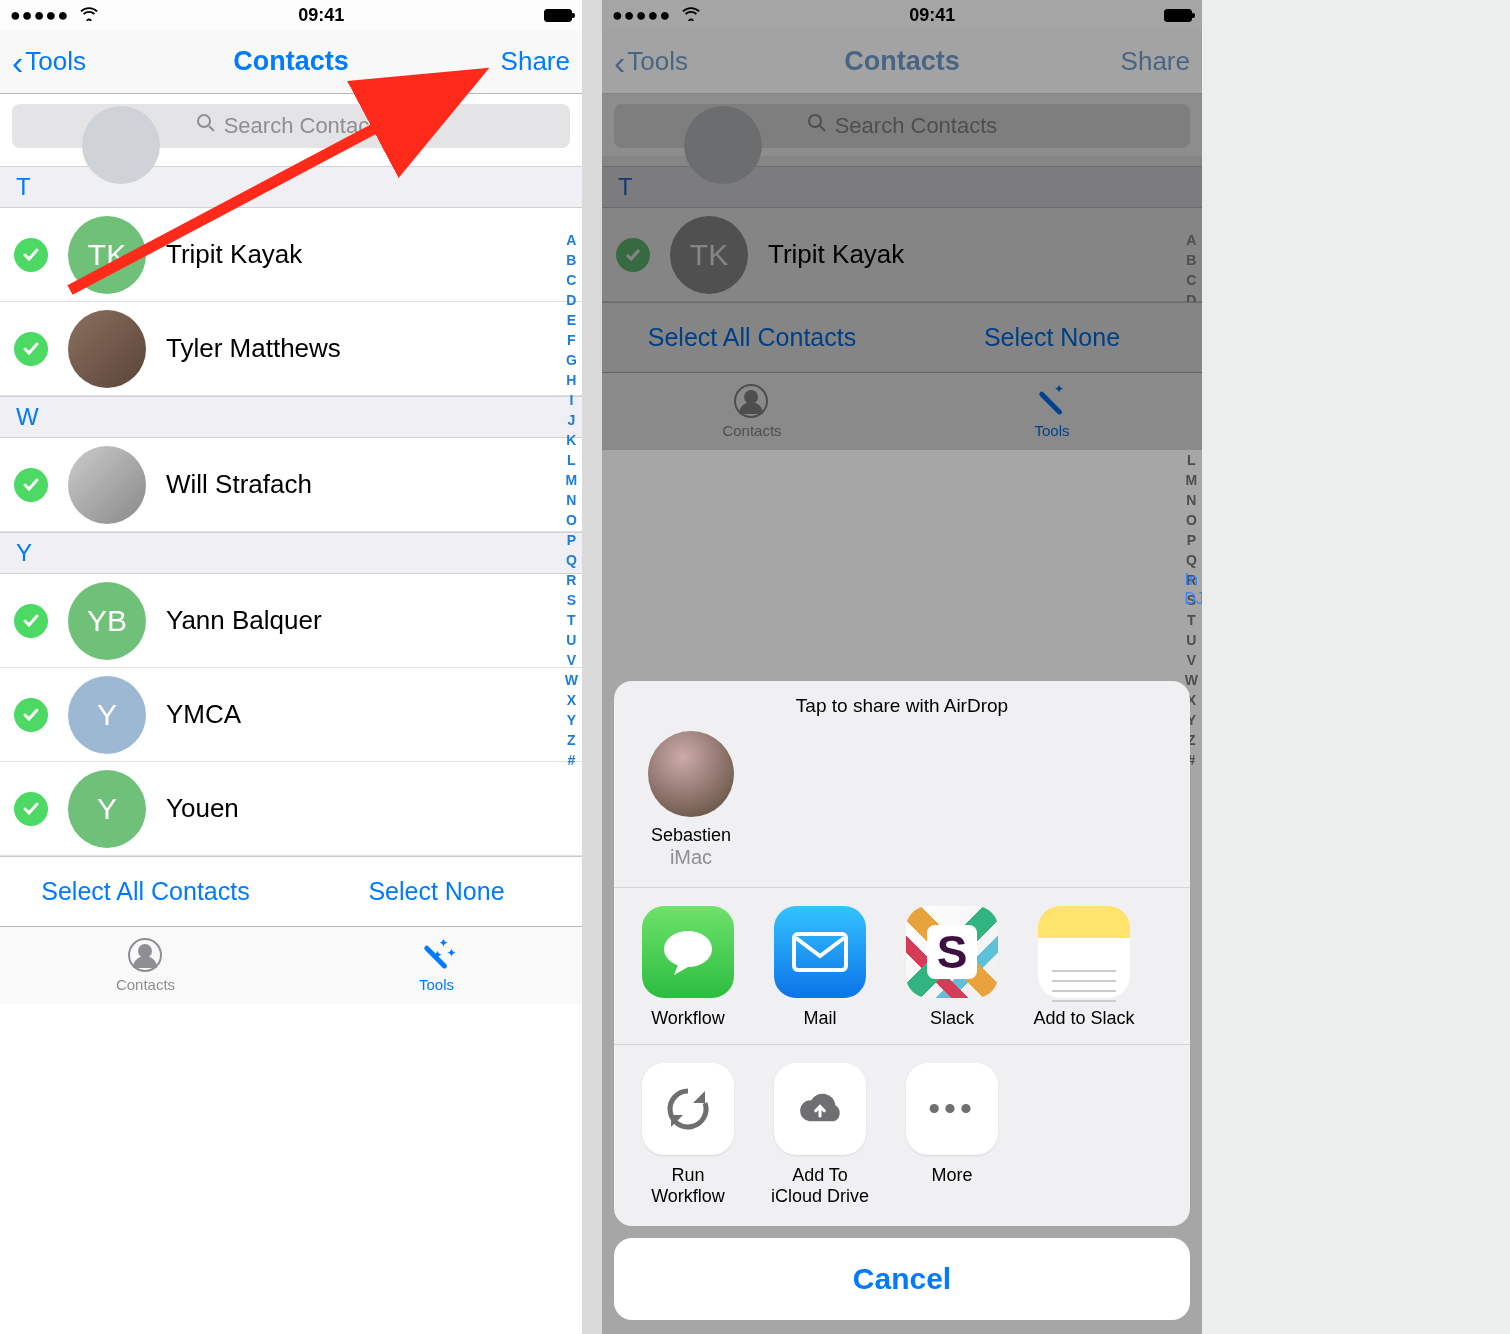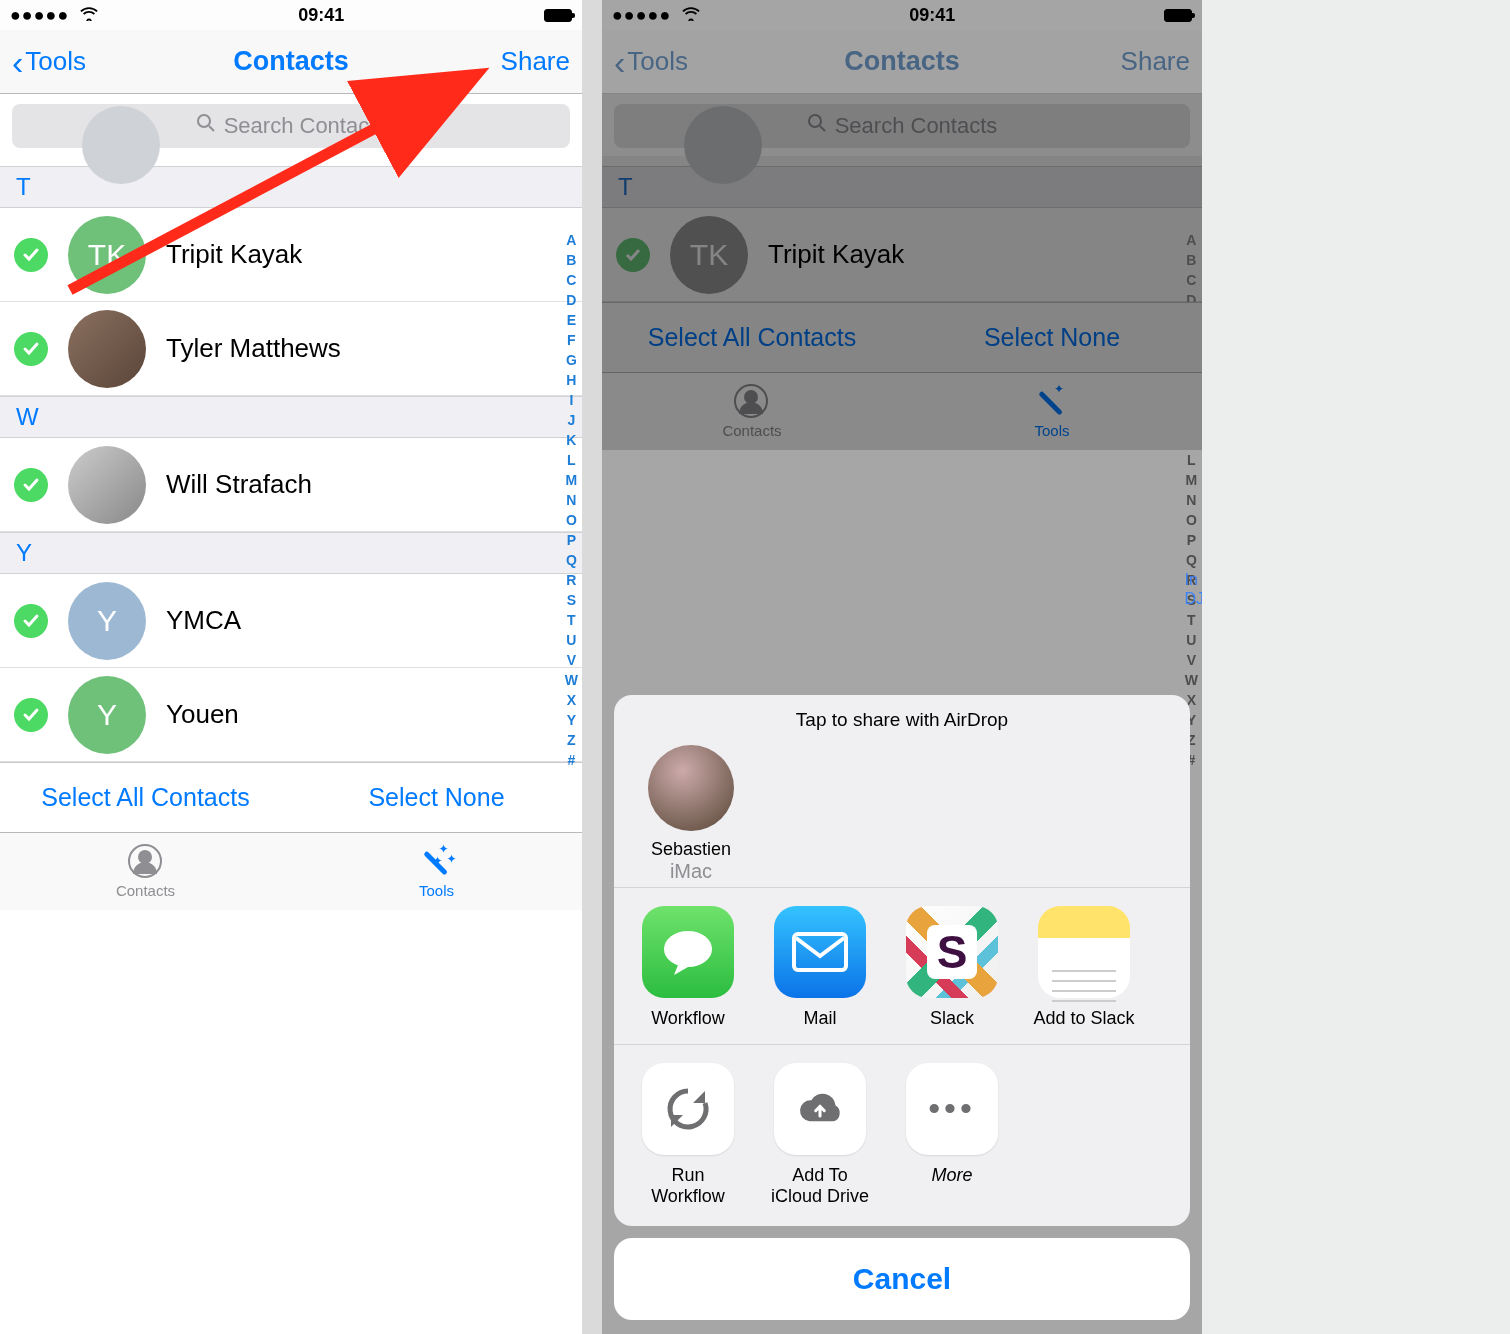--- a/index.html
+++ b/index.html
@@ -66,21 +66,21 @@
   .wand .sp { position:absolute; color:#007aff; font-size:12px;}
 
   
   .arrow-ann { position:absolute; pointer-events:none; z-index:50; }
 
   
   .dim { position:absolute; inset:0; background:rgba(0,0,0,0.35); }
   .sheet { position:absolute; left:12px; right:12px; bottom:14px; }
   .panel { background:#f0f0f2; border-radius:18px; overflow:hidden; }
   .panel .airdrop-h { text-align:center; color:#000000; font-size:19px; padding:14px 0 6px; }
-  .airdrop-row { display:flex; padding:8px 22px 4px; border-bottom:1px solid #d4d4d7;}
+  .airdrop-row { display:flex; padding:8px 22px 18px; border-bottom:1px solid #d4d4d7;}
   .adrop { text-align:center; width:110px;}
   .adrop .ava { width:86px; height:86px; border-radius:50%; background:radial-gradient(circle at 40% 30%, #caa, #543); margin:0 auto 8px;}
   .adrop .n1 { font-size:18px; color:#000;}
   .adrop .n2 { font-size:20px; color:#8e8e93;}
   .app-row { display:flex; padding:18px 8px 14px; border-bottom:1px solid #d4d4d7; overflow:hidden;}
   .app { width:132px; text-align:center; flex:0 0 auto;}
   .app .icon { width:92px; height:92px; border-radius:22px; margin:0 auto 10px; display:flex; align-items:center; justify-content:center; font-size:46px; color:#fff;}
   .app .lbl { font-size:18px; color:#000; line-height:1.2; white-space:pre-line;}
   .icon.msg { background:linear-gradient(#6fe26b,#2bbd40);}
   .icon.mail { background:linear-gradient(#34c3ff,#0b73e8);}
@@ -164,20 +164,29 @@
         <div class="row">
           <div class="check">
             <svg width="18" height="18" viewBox="0 0 18 18">
               <path d="M3 9 l4 4 l8 -9" fill="none" stroke="#fff" stroke-width="3" stroke-linecap="round"></path>
             </svg>
           </div>
           <div class="avatar photo2"></div>
           <div class="cname">Will Strafach</div>
         </div>
         <div class="section-h">Y</div>
+        <div class="row">
+          <div class="check">
+            <svg width="18" height="18" viewBox="0 0 18 18">
+              <path d="M3 9 l4 4 l8 -9" fill="none" stroke="#fff" stroke-width="3" stroke-linecap="round"></path>
+            </svg>
+          </div>
+          <div class="avatar" style="background: rgb(111, 193, 122);">YB</div>
+          <div class="cname">Yann Balquer</div>
+        </div>
         <div class="row">
           <div class="check">
             <svg width="18" height="18" viewBox="0 0 18 18">
               <path d="M3 9 l4 4 l8 -9" fill="none" stroke="#fff" stroke-width="3" stroke-linecap="round"></path>
             </svg>
           </div>
           <div class="avatar" style="background: rgb(157, 184, 211);">Y</div>
           <div class="cname">YMCA</div>
         </div>
         <div class="row">
@@ -408,21 +417,21 @@
                   <path d="M30 30 l0 -11 M25 24 l5 -5 l5 5" stroke="#fff" stroke-width="3.5" fill="none" stroke-linecap="round"></path>
                 </svg>
               </div>
               <div class="lbl" style="white-space: pre-line;">Add To
 iCloud Drive</div>
             </div>
             <div class="app act">
               <div class="icon more">
                 <div style="letter-spacing:4px;font-size:34px;color:#6f6f72">•••</div>
               </div>
-              <div class="lbl" style="white-space: pre-line; font-style: italic;">More</div>
+              <div class="lbl" style="white-space: pre-line;">More</div>
             </div>
           </div>
       </div>
       <div class="cancel">Cancel</div>
     </div>
     <div class="peek" style="white-space:pre">In
 DJ</div>
   </div>
 </div>
 

